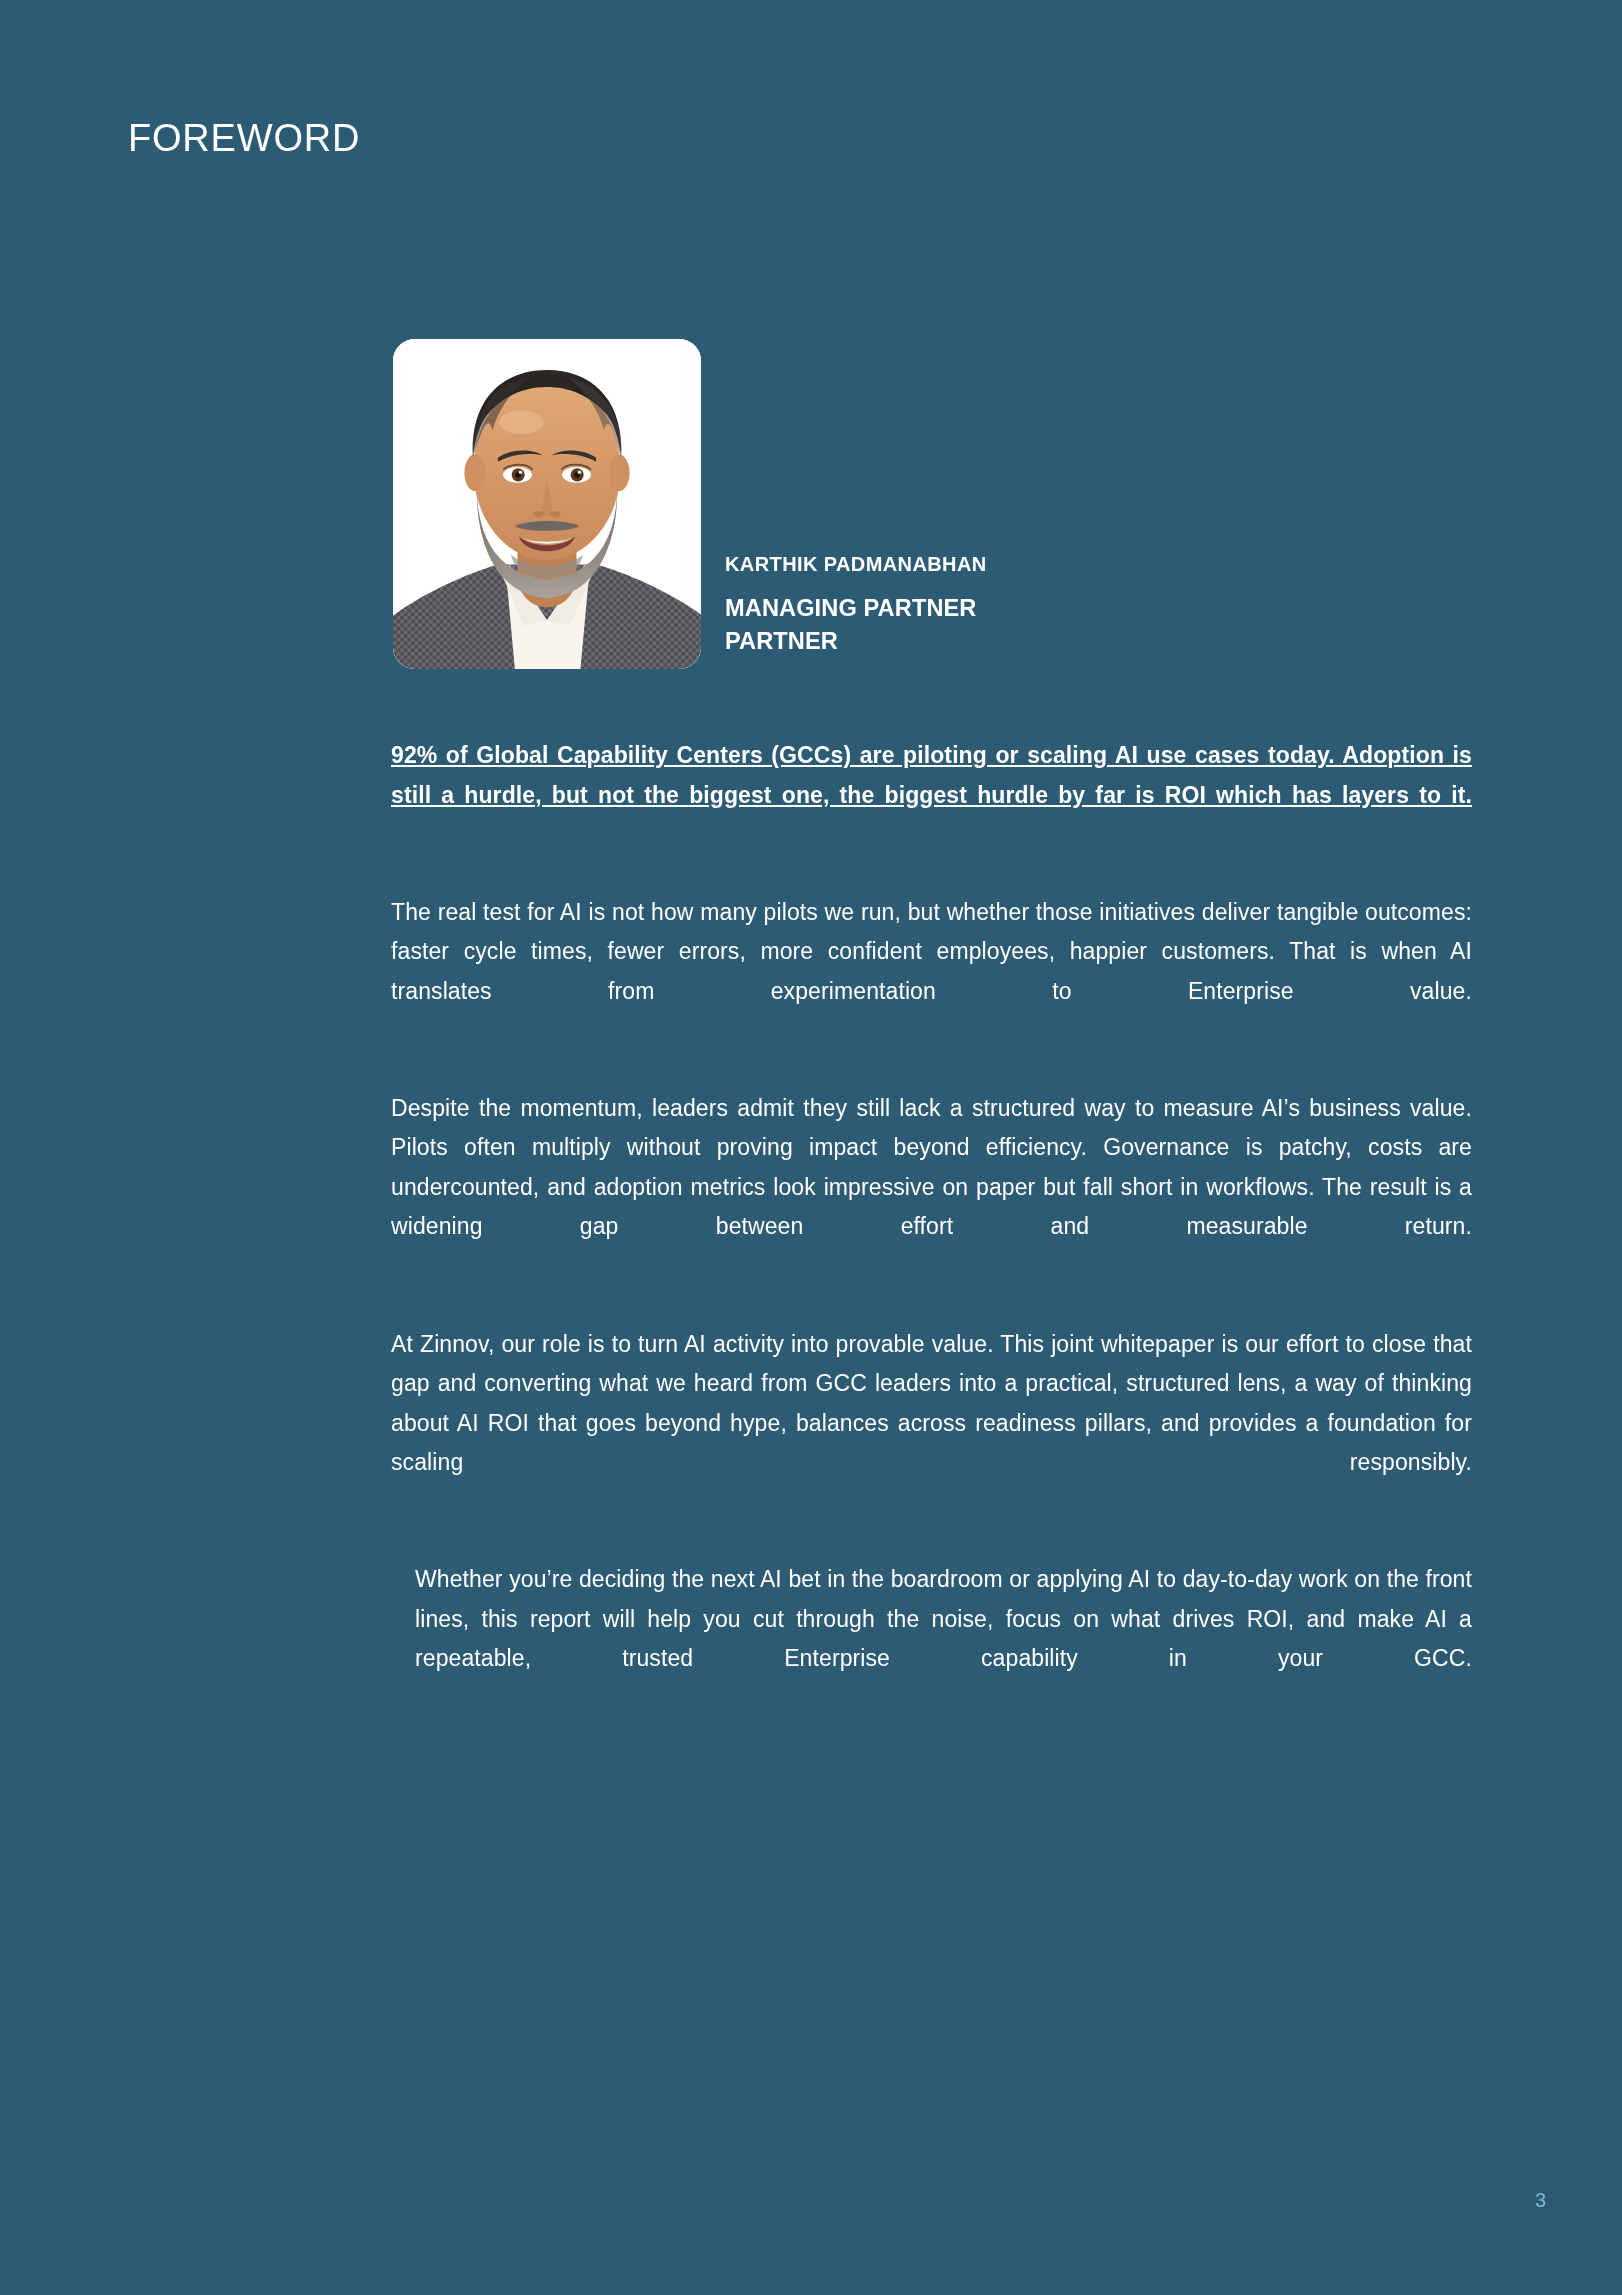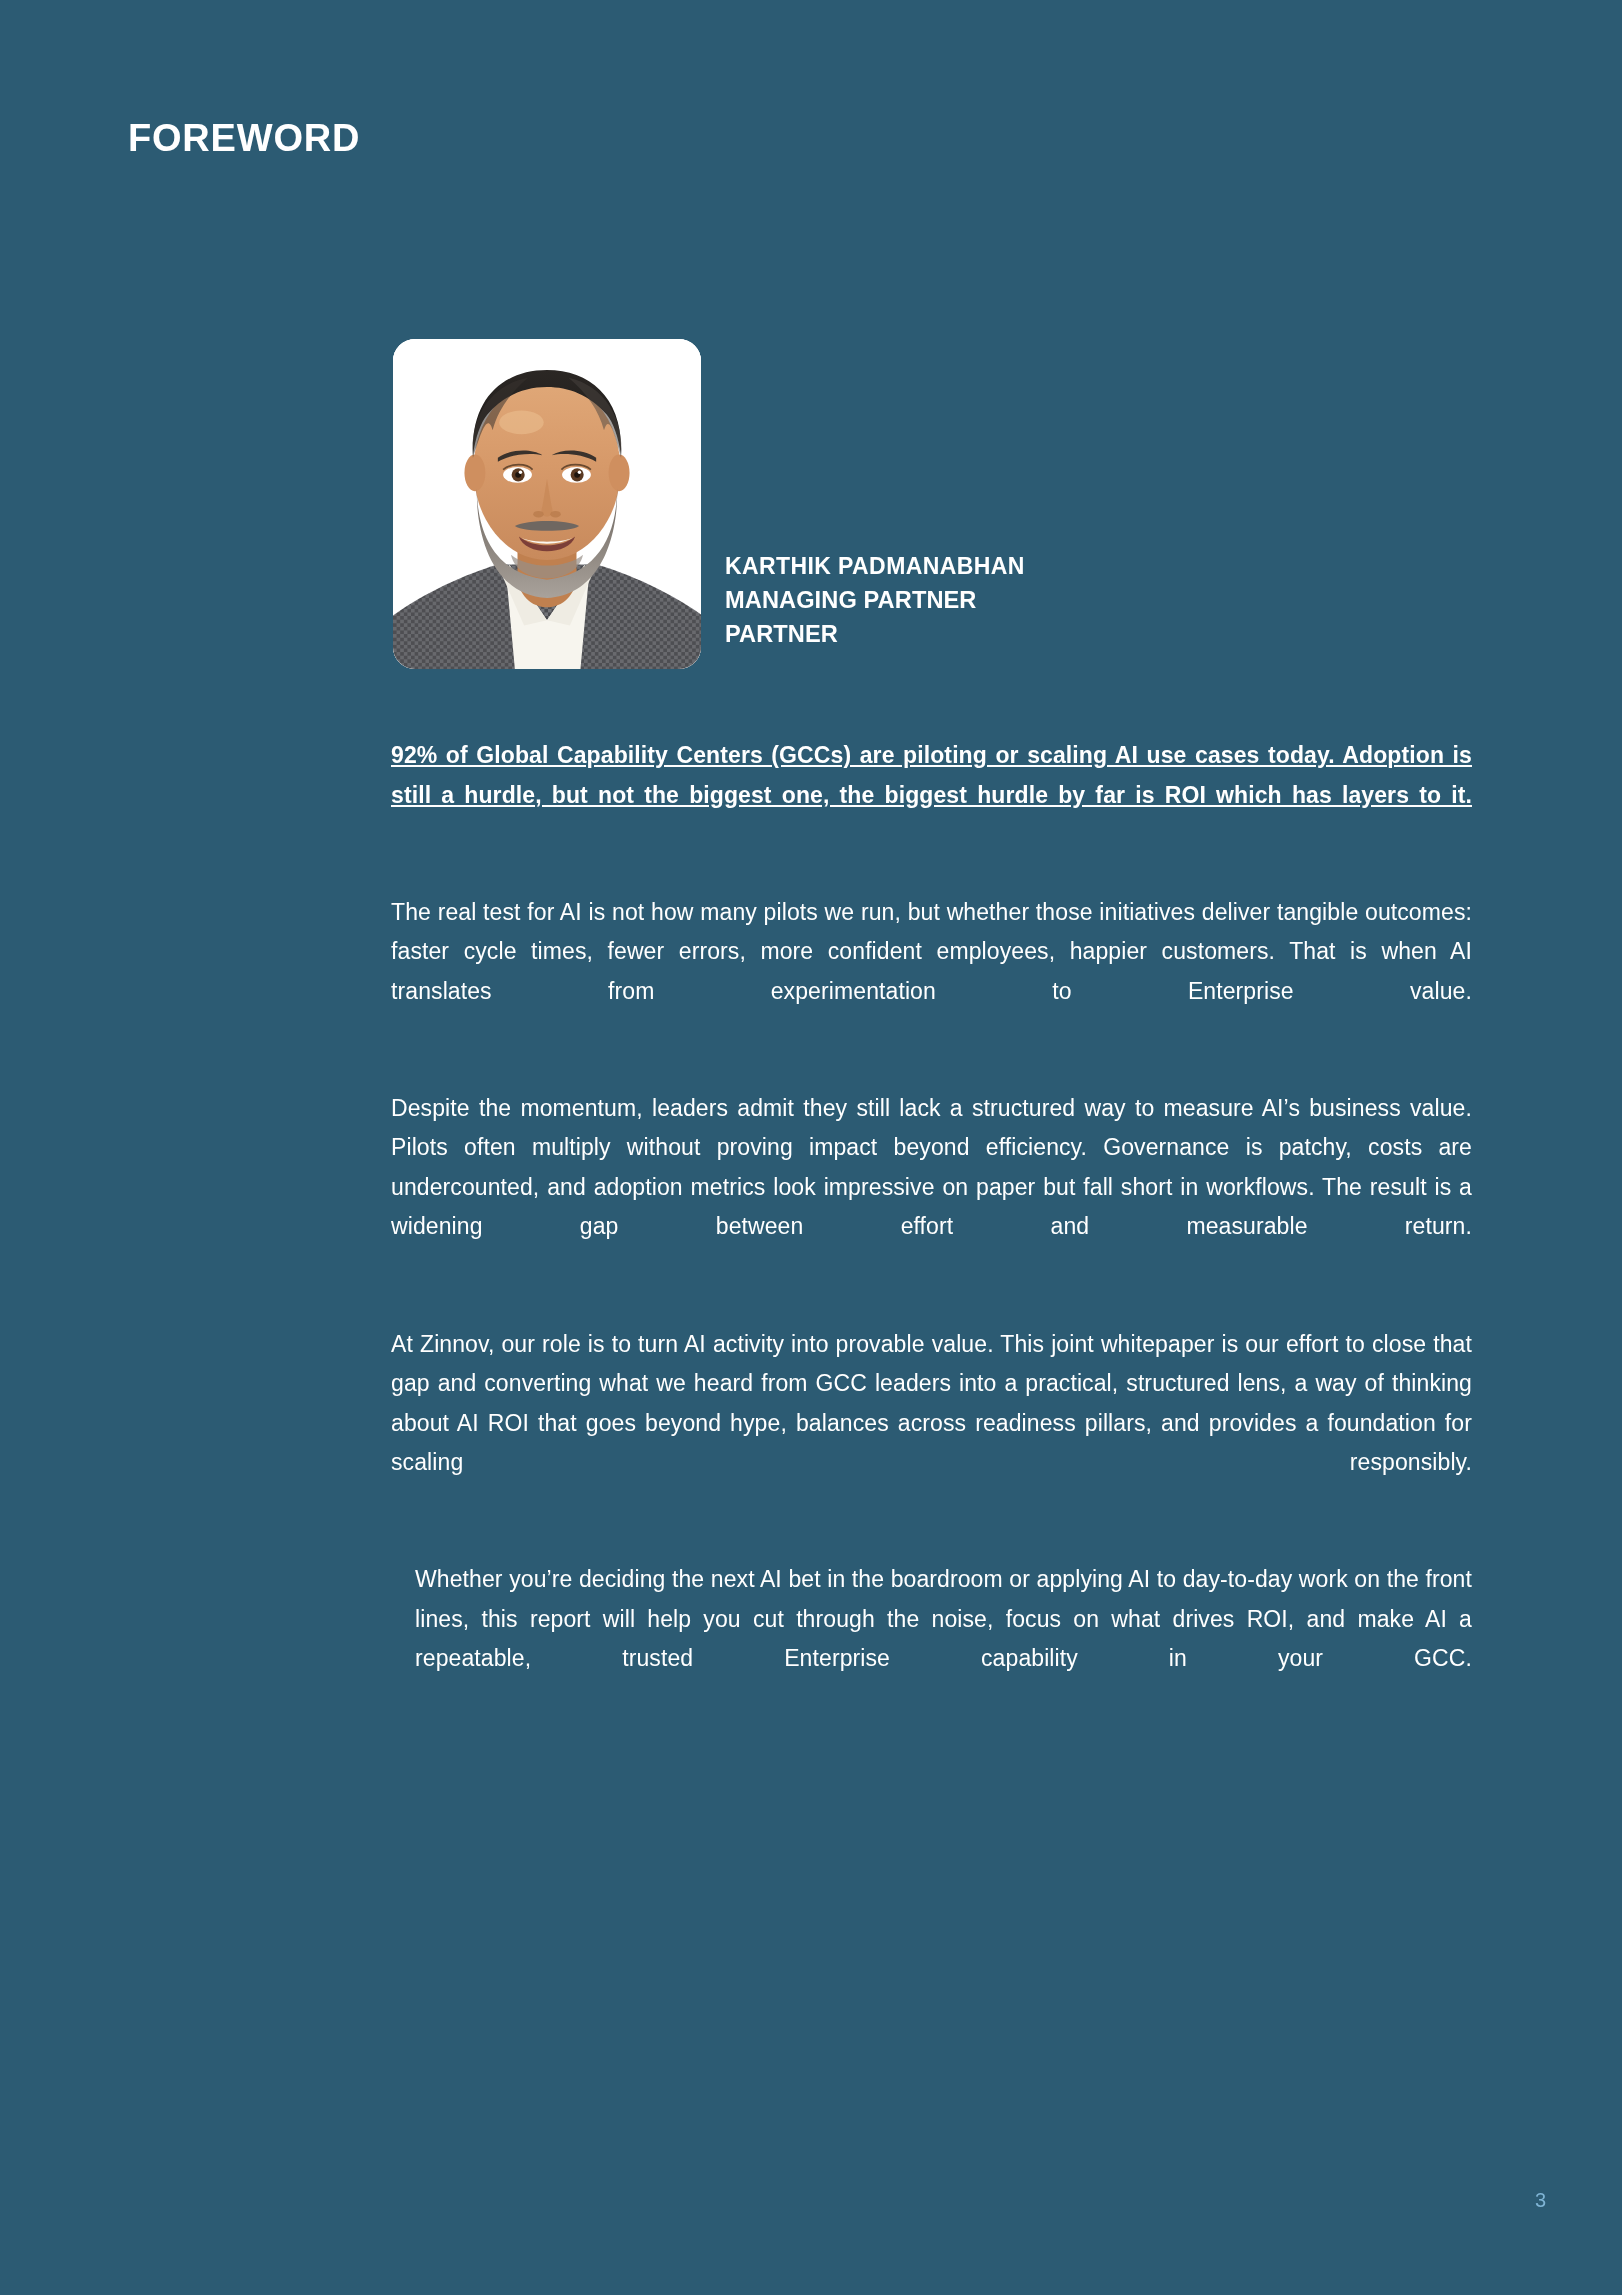--- a/index.html
+++ b/index.html
@@ -23,21 +23,21 @@
     background: #2c5b73;
     box-sizing: border-box;
   }
 
   
   .foreword-heading {
     position: absolute;
     left: 128px;
     top: 119px;
     font-size: 38px;
-    font-weight: bold;
+    font-weight: normal;
     letter-spacing: 0.8px;
     color: #ffffff;
     line-height: 1;
   }
 
   
   .portrait-frame {
     position: absolute;
     left: 393px;
     top: 339px;
@@ -60,25 +60,25 @@
   }
 
   
   .byline {
     position: absolute;
     left: 725px;
     top: 553px;
     color: #ffffff;
   }
   .byline-name {
-    font-size: 23px;
+    font-size: 20px;
     font-weight: bold;
     letter-spacing: 0.4px;
     line-height: 1.18;
-    margin-bottom: 4px;
+    margin-bottom: 15px;
   }
   .byline-role,
   .byline-company {
     font-size: 23.6px;
     font-weight: 700;
     letter-spacing: 0.1px;
     line-height: 1.42;
   }
 
   

